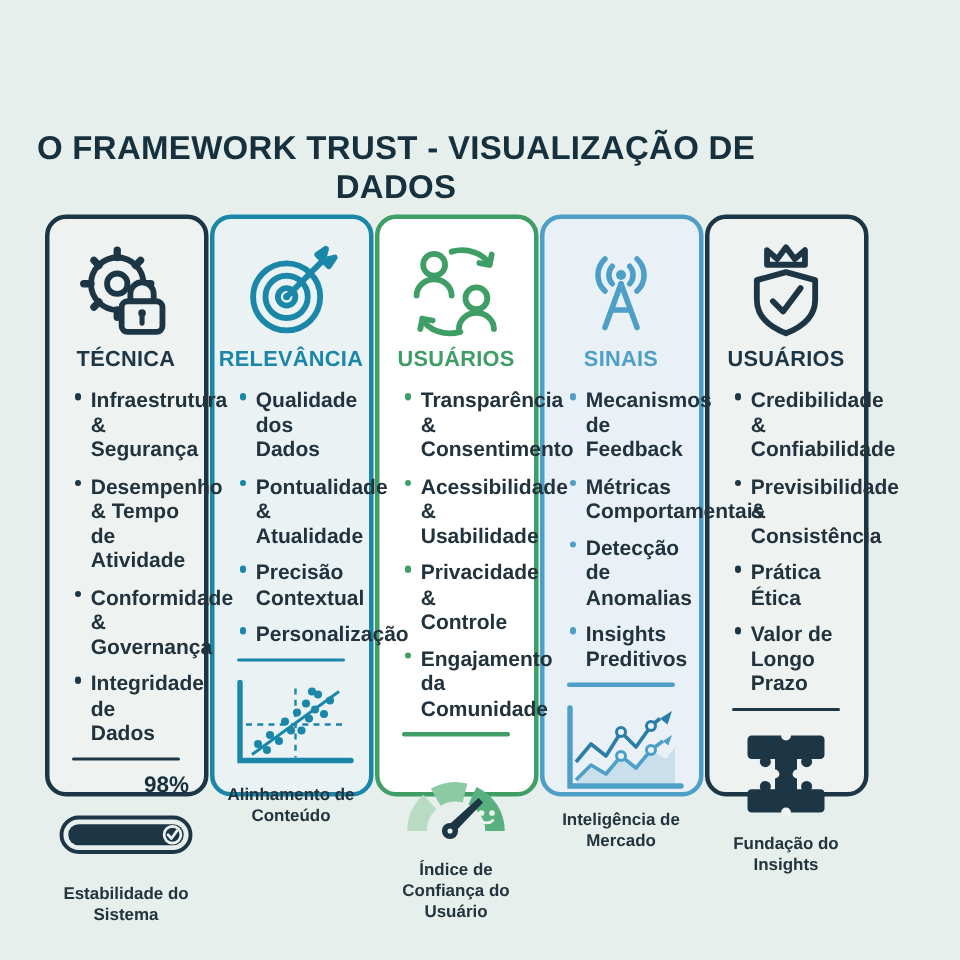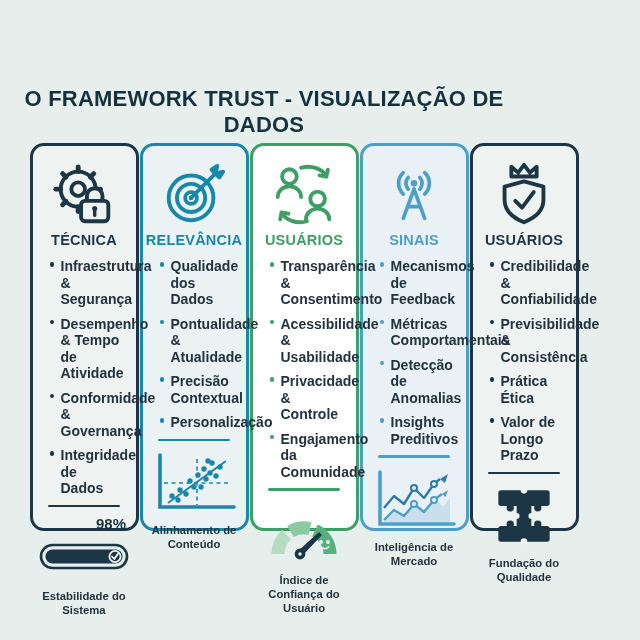--- a/index.html
+++ b/index.html
@@ -286,17 +286,17 @@
             <circle cx="51" cy="45" r="4"></circle>
           </g>
           <g fill="#eef3f1">
             <circle cx="36" cy="8" r="3.6"></circle>
             <circle cx="36" cy="64" r="3.6"></circle>
             <circle cx="28" cy="36" r="3.2"></circle>
             <circle cx="44" cy="36" r="3.2"></circle>
           </g>
         </svg>
       </div>
-      <div class="caption">Fundação do Qualidade</div>
+      <div class="caption">Fundação do Insights</div>
     </div>
 
   </div>
 </div>
 
 </body></html>

